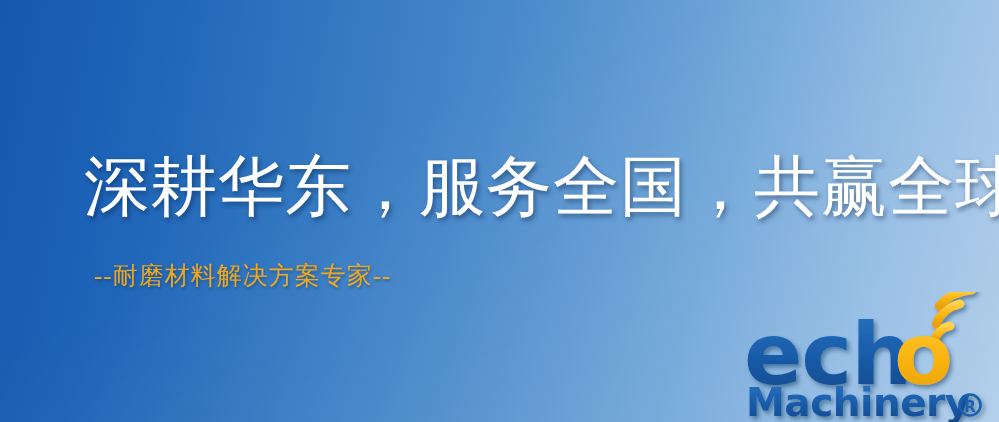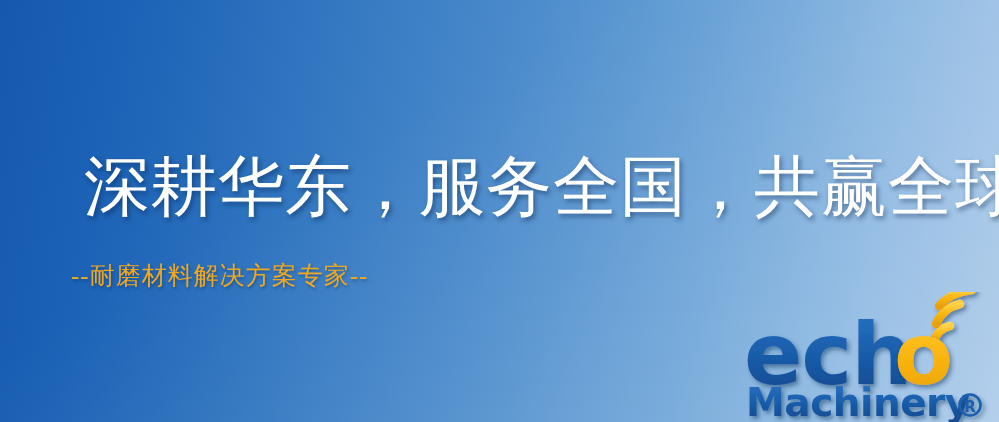--- a/index.html
+++ b/index.html
@@ -47,21 +47,21 @@
     font-size: 66px;
     line-height: 1.05;
     color: #ffffff;
     letter-spacing: 1px;
     white-space: nowrap;
     text-shadow: 2px 3px 5px rgba(0,26,64,0.45);
   }
 
   #subtitle {
     position: absolute;
-    left: 71px;
+    left: 94px;
     top: 262px;
     font-family: "Liberation Serif", "DejaVu Serif", serif;
     font-size: 25px;
     line-height: 1.1;
     color: #f0a81e;
     letter-spacing: 1px;
     white-space: nowrap;
     text-shadow: 1px 2px 3px rgba(0,26,64,0.35);
   }
 

